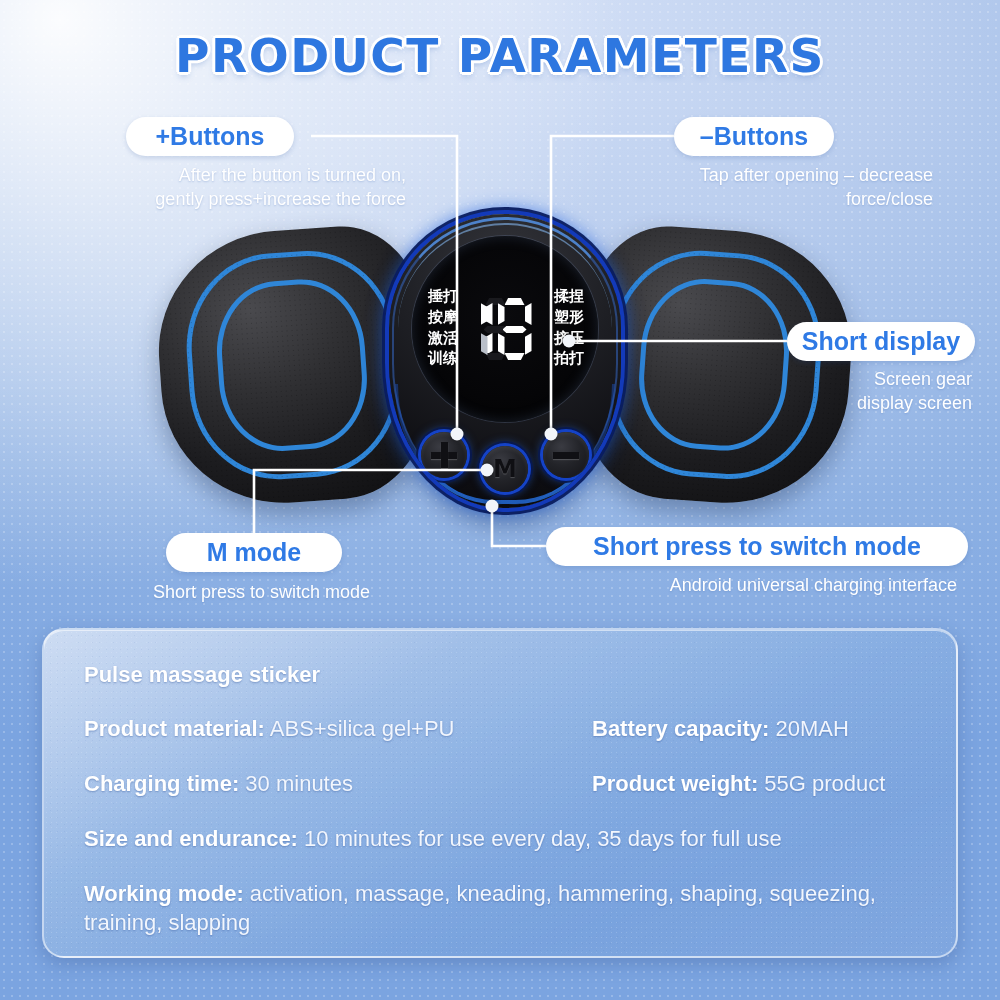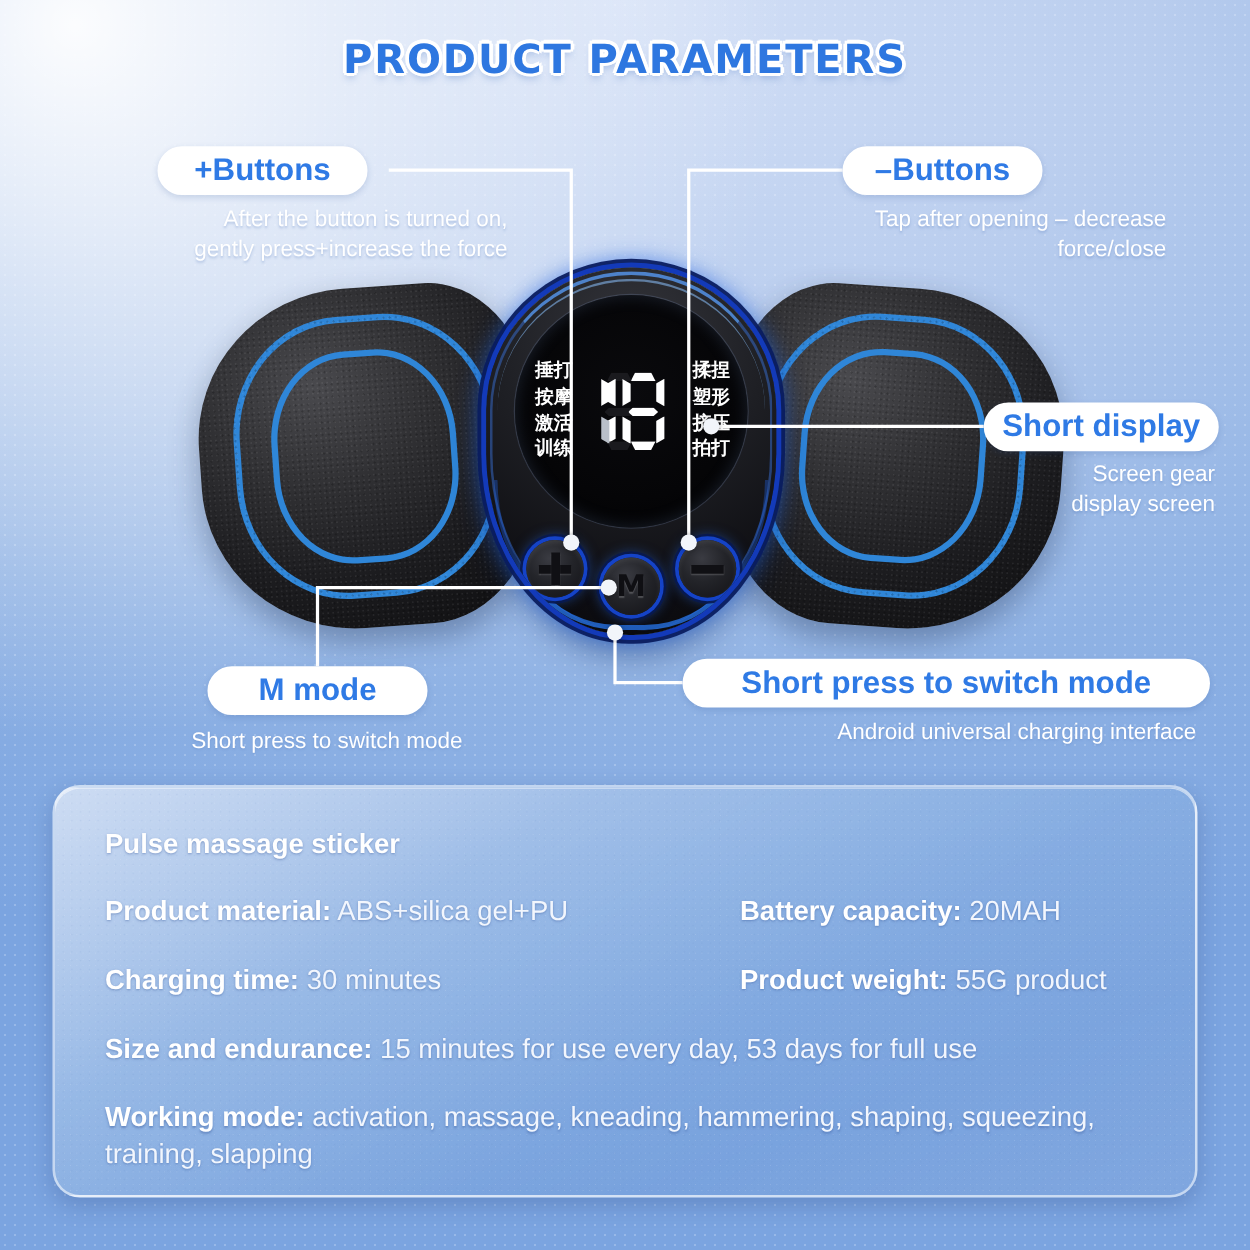--- a/index.html
+++ b/index.html
@@ -33,21 +33,21 @@
     pointer-events: none;
   }
 
   
   #title {
     position: absolute;
     top: 28px;
     left: 0;
     width: 100%;
     text-align: center;
-    font-size: 32px;
+    font-size: 47px;
     font-weight: bold;
     letter-spacing: 1.5px;
     color: #2e77e0;
     font-family: "DejaVu Sans", sans-serif;
     text-shadow:
       -2px -2px 0 #ffffff,  2px -2px 0 #ffffff,
       -2px  2px 0 #ffffff,  2px  2px 0 #ffffff,
       -3px  0   0 #ffffff,  3px  0   0 #ffffff,
        0   -3px 0 #ffffff,  0    3px 0 #ffffff,
        0 4px 6px rgba(60,110,190,0.35);
@@ -474,21 +474,21 @@
 
         <div class="spec-item">
           <span class="k">Charging time:</span><span class="v"> 30 minutes</span>
         </div>
 
         <div class="spec-item">
           <span class="k">Product weight:</span><span class="v"> 55G product</span>
         </div>
 
         <div class="spec-item spec-row-full">
-          <span class="k">Size and endurance:</span><span class="v"> 15 minutes for use every day, 53 days for full use</span>
+          <span class="k">Size and endurance:</span><span class="v"> 10 minutes for use every day, 35 days for full use</span>
         </div>
 
         <div class="spec-item spec-row-full">
           <span class="k">Working mode:</span><span class="v"> activation, massage, kneading, hammering, shaping, squeezing, training, slapping</span>
         </div>
 
       </div>
     </div>
   </div>
 

